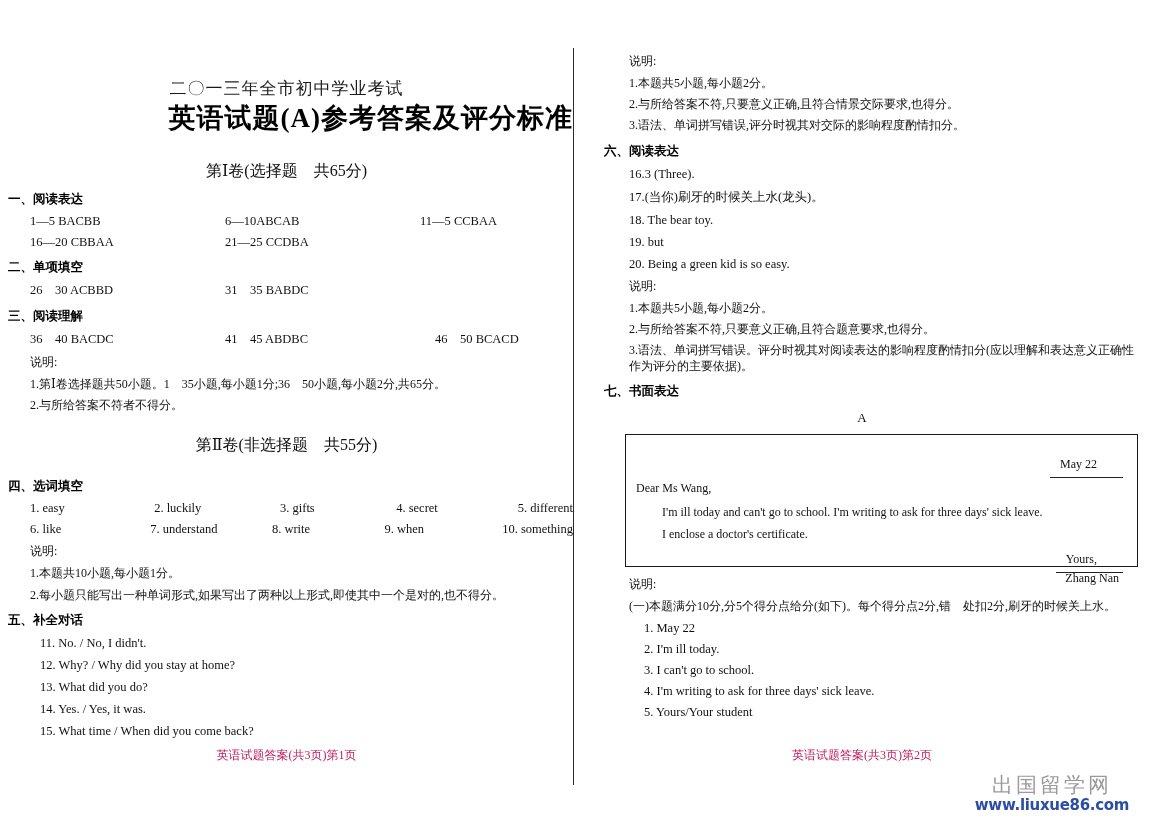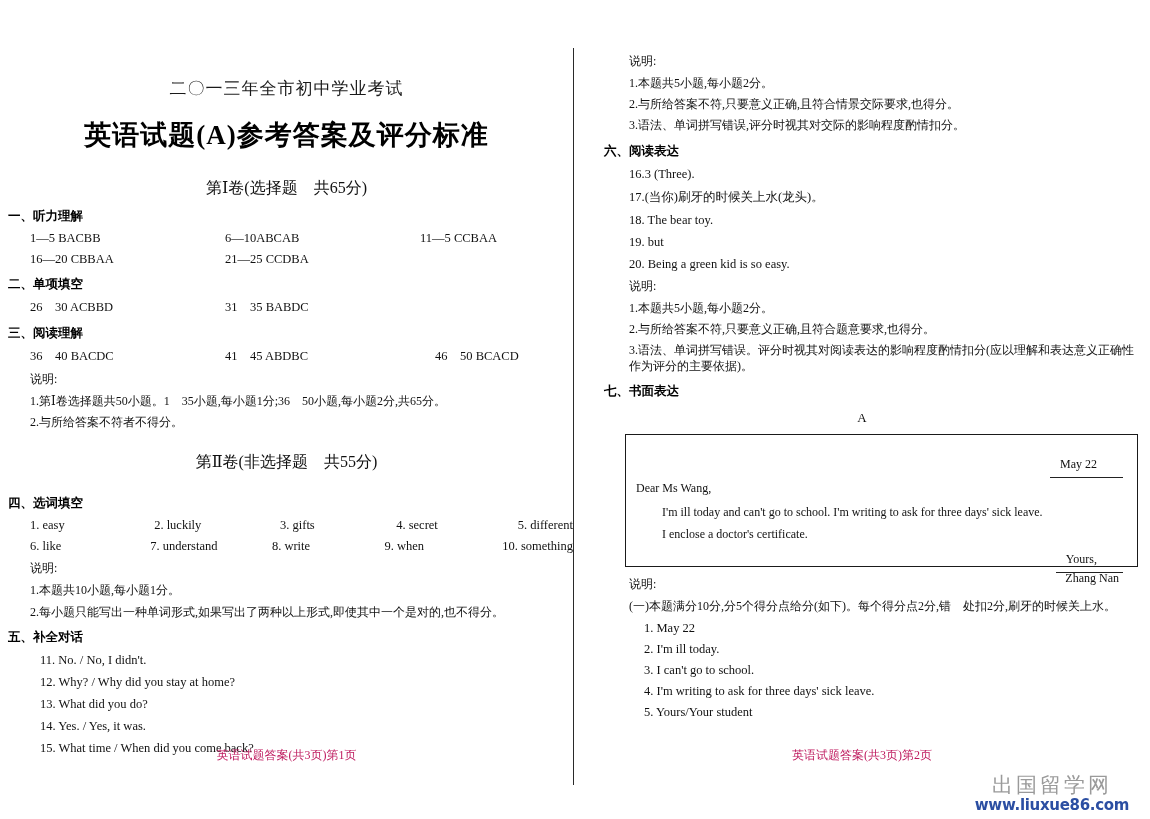--- a/index.html
+++ b/index.html
@@ -41,25 +41,24 @@
   
   .doc-supertitle {
     text-align: center;
     font-size: 17px;
     letter-spacing: 1px;
     margin-top: 76px;
     font-family: "Liberation Serif", "DejaVu Serif", serif;
     color: #1a1a1a;
   }
   .doc-title {
-    text-align: center;
+    text-align: right;
     font-size: 27px;
     font-weight: bold;
     letter-spacing: 1px;
-    margin-top: 17px;
     color: #000000;
   }
   .part-title {
     text-align: center;
     font-size: 16px;
     margin-top: 25px;
     color: #111111;
   }
   .part-title-2 {
     text-align: center;
@@ -174,21 +173,21 @@
 <div class="page">
 
   <div class="divider"></div>
 
   <div class="col col-left">
 
     <div class="doc-supertitle">二〇一三年全市初中学业考试</div>
     <div class="doc-title">英语试题(A)参考答案及评分标准</div>
     <div class="part-title">第Ⅰ卷(选择题　共65分)</div>
 
-    <div class="section-head">一、听力理解</div>
+    <div class="section-head">一、阅读表达</div>
     <div class="ans-row">
       <span class="ans-cell" style="width:150px">1—5 BACBB</span>
       <span class="ans-cell" style="width:150px">6—10ABCAB</span>
       <span class="ans-cell">11—5 CCBAA</span>
     </div>
     <div class="ans-row">
       <span class="ans-cell" style="width:150px">16—20 CBBAA</span>
       <span class="ans-cell" style="width:150px">21—25 CCDBA</span>
       <span class="ans-cell"></span>
     </div>

